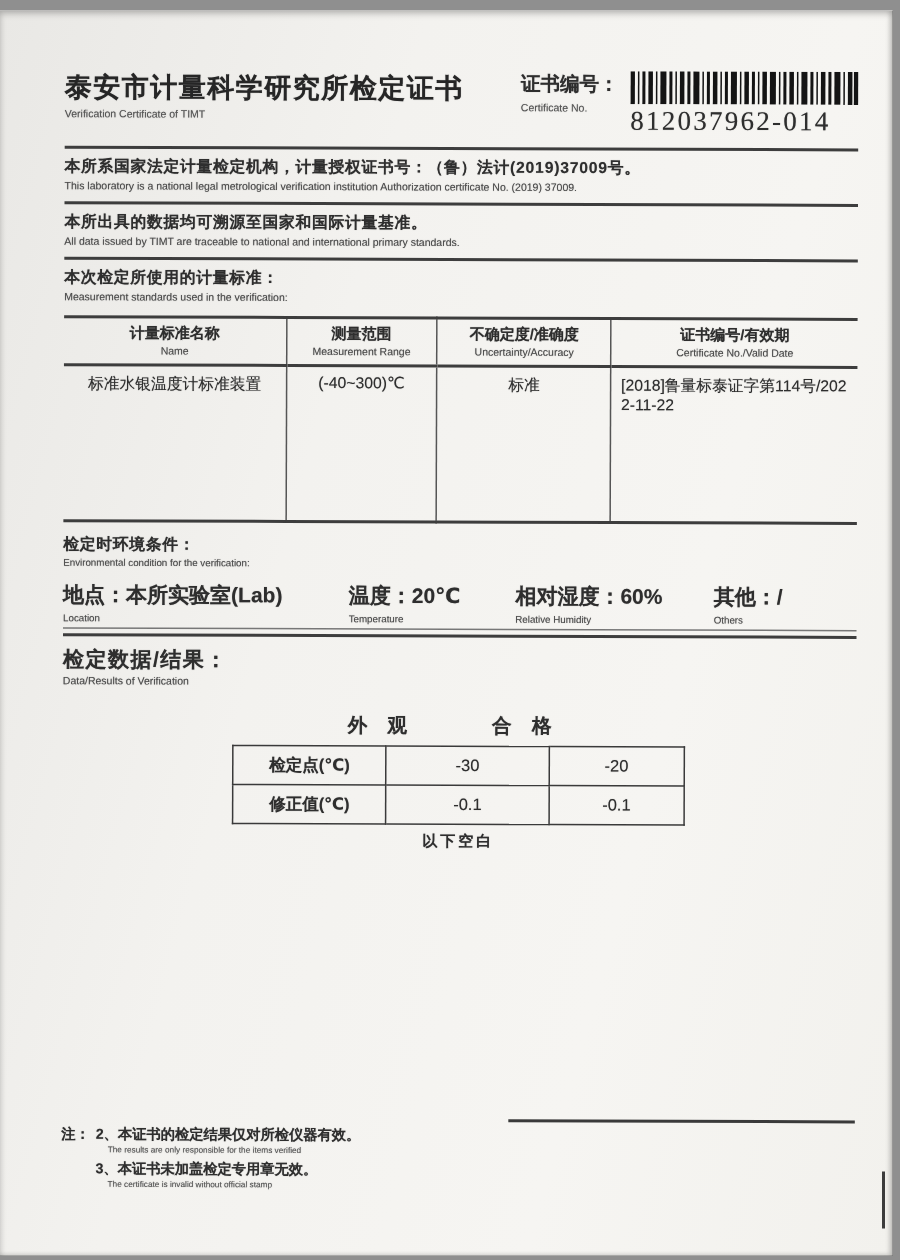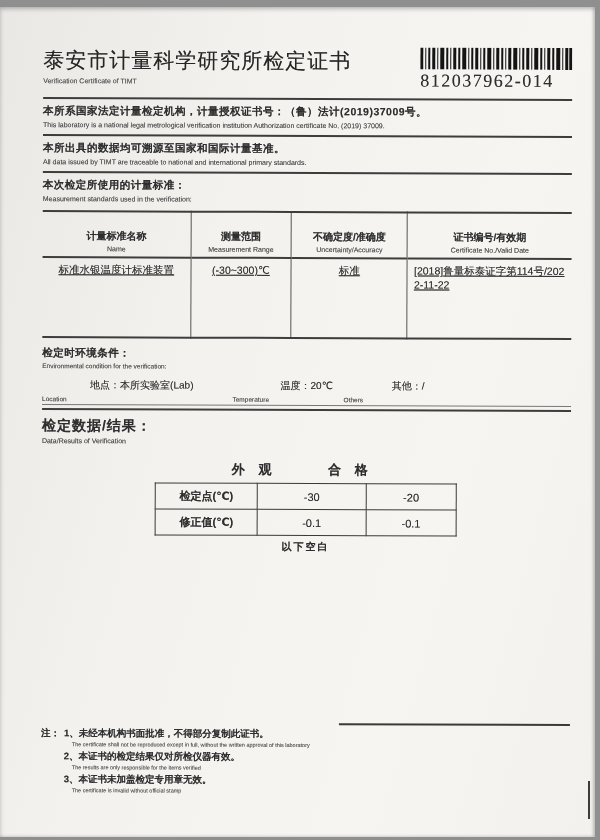--- a/index.html
+++ b/index.html
@@ -14,52 +14,52 @@
     position:relative; width:100%; height:100%;
     padding:40px 24px 40px 42px;
     display:flex; flex-direction:column;
     transform:rotate(.2deg);
     text-shadow:0 0 .6px rgba(70,70,70,.55);
   }
   .rule { height:2px; background:#3d3d3d; border:none; }
 
   
   .header { display:flex; justify-content:space-between; align-items:flex-start; }
-  .title-cn { font-size:21px; font-weight:normal; letter-spacing:1px; color:#262626; }
+  .title-cn { font-size:18px; font-weight:bold; letter-spacing:1px; color:#262626; }
   .title-en { font-size:7px; color:#555; margin-top:3px; }
   .header-right { display:flex; gap:8px; }
   .certno-cn { font-size:13px; font-weight:bold; }
   .certno-en { font-size:7px; color:#555; margin-top:4px; }
   .barcode-wrap { width:152px; }
   .barcode { display:block; width:152px; height:22px; }
   .certno { font-family:"Liberation Serif","DejaVu Serif",serif; font-size:18px; letter-spacing:1.5px; margin-top:1px; }
 
   
   .stmt { padding:5px 0 6px 0; }
   .stmt-cn { font-size:10.5px; font-weight:600; letter-spacing:.5px; }
   .stmt-en { font-size:7px; color:#4c4c4c; margin-top:3px; }
 
   
   .std-table { width:100%; border-collapse:collapse; margin-top:2px;
                border-top:2px solid #3d3d3d; border-bottom:2px solid #3d3d3d; }
   .std-table th { border-bottom:2px solid #3d3d3d; padding:3px 2px 4px 2px; font-weight:normal; }
   .std-table th:not(:last-child), .std-table td:not(:last-child){ border-right:1px solid #555; }
-  .h-cn { font-size:10px; font-weight:bold;margin-top:14px; }
+  .h-cn { font-size:10px; font-weight:bold; }
   .h-en { font-size:7px; color:#4c4c4c; margin-top:2px; }
-  .std-table td { vertical-align:top; text-align:center; font-size:10.5px; padding:5px 6px; height:80px;text-decoration:underline; }
+  .std-table td { vertical-align:top; text-align:center; font-size:10.5px; padding:5px 6px; height:104px; }
   .std-table td.left-wrap { word-break:break-all; text-align:left; }
   .c1{width:28%;} .c2{width:19%;} .c3{width:22%;} .c4{width:31%;}
 
   
   .sec-head-cn { font-size:10.5px; font-weight:bold; letter-spacing:.5px; }
   .sec-head-en { font-size:6.5px; color:#4c4c4c; margin-top:2px; }
   .env { margin-top:8px; }
   .env-row { display:flex; margin-top:9px; border-bottom:1px solid #777; padding-bottom:2px; }
   .env-field { }
-  .env-field .f-cn { font-size:10px; font-weight:400;margin-left:48px; }
+  .env-field .f-cn { font-size:14px; font-weight:700; }
   .env-field .f-en { font-size:6.5px; color:#4c4c4c; margin-top:3px; }
   .ef1{width:36%;} .ef2{width:21%;} .ef3{width:25%;} .ef4{width:18%;}
   .env-bottomrule { margin-top:3px; }
 
   
   .results-head { margin-top:7px; }
   .results-head .r-cn { font-size:14px; font-weight:bold; letter-spacing:1px; }
   .results-head .r-en { font-size:7px; color:#4c4c4c; margin-top:2px; }
   .appearance { margin:16px 0 4px 190px; font-size:13px; font-weight:bold; white-space:pre; letter-spacing:5px; }
   .res-table { width:302px; margin-left:113px; border-collapse:collapse; }
@@ -88,20 +88,24 @@
 
 <div class="paper">
   <div class="content">
 
     <div class="header">
       <div>
         <div class="title-cn">泰安市计量科学研究所检定证书</div>
         <div class="title-en">Verification Certificate of TIMT</div>
       </div>
       <div class="header-right">
+        <div>
+          <div class="certno-cn">证书编号：</div>
+          <div class="certno-en">Certificate No.</div>
+        </div>
         <div class="barcode-wrap">
           <svg class="barcode" viewBox="0 0 152 22" preserveAspectRatio="none">
             <g fill="#141414">
               <rect x="0" width="3" height="22"></rect>
                 <rect x="5" width="1" height="22"></rect>
                 <rect x="8" width="2" height="22"></rect>
               <rect x="12" width="3" height="22"></rect>
                 <rect x="17" width="1" height="22"></rect>
                 <rect x="20" width="4" height="22"></rect>
               <rect x="26" width="2" height="22"></rect>
@@ -177,39 +181,43 @@
           </th>
           <th class="c4">
             <div class="h-cn">证书编号/有效期</div>
             <div class="h-en">Certificate No./Valid Date</div>
           </th>
         </tr>
       </thead>
       <tbody>
         <tr>
           <td>标准水银温度计标准装置</td>
-          <td>(-30~300)℃</td>
+          <td>(-40~300)℃</td>
           <td>标准</td>
           <td class="left-wrap">[2018]鲁量标泰证字第114号/2022-11-22</td>
         </tr>
       </tbody>
     </table>
 
     <div class="env">
       <div class="sec-head-cn">检定时环境条件：</div>
       <div class="sec-head-en">Environmental condition for the verification:</div>
       <div class="env-row">
         <div class="env-field ef1">
           <div class="f-cn">地点：本所实验室(Lab)</div>
           <div class="f-en">Location</div>
         </div>
         <div class="env-field ef2">
           <div class="f-cn">温度：20℃</div>
           <div class="f-en">Temperature</div>
         </div>
+        <div class="env-field ef3">
+          <div class="f-cn">相对湿度：60%</div>
+          <div class="f-en">Relative Humidity</div>
+        </div>
         <div class="env-field ef4">
           <div class="f-cn">其他：/</div>
           <div class="f-en">Others</div>
         </div>
       </div>
       <div class="rule env-bottomrule"></div>
     </div>
 
     <div class="results-head">
       <div class="r-cn">检定数据/结果：</div>
@@ -234,24 +242,20 @@
     </table>
     <div class="blank-note">以下空白</div>
 
     <div class="spacer"></div>
 
     <div class="footer">
       <div class="footer-topline"></div>
       <div class="notes">
         <div class="notes-label">注：</div>
         <div>
-          <div class="note">
-            <div class="note-cn">1、未经本机构书面批准，不得部分复制此证书。</div>
-            <div class="note-en">The certificate shall not be reproduced except in full, without the written approval of this laboratory</div>
-          </div>
           <div class="note">
             <div class="note-cn">2、本证书的检定结果仅对所检仪器有效。</div>
             <div class="note-en">The results are only responsible for the items verified</div>
           </div>
           <div class="note">
             <div class="note-cn">3、本证书未加盖检定专用章无效。</div>
             <div class="note-en">The certificate is invalid without official stamp</div>
           </div>
         </div>
       </div>

